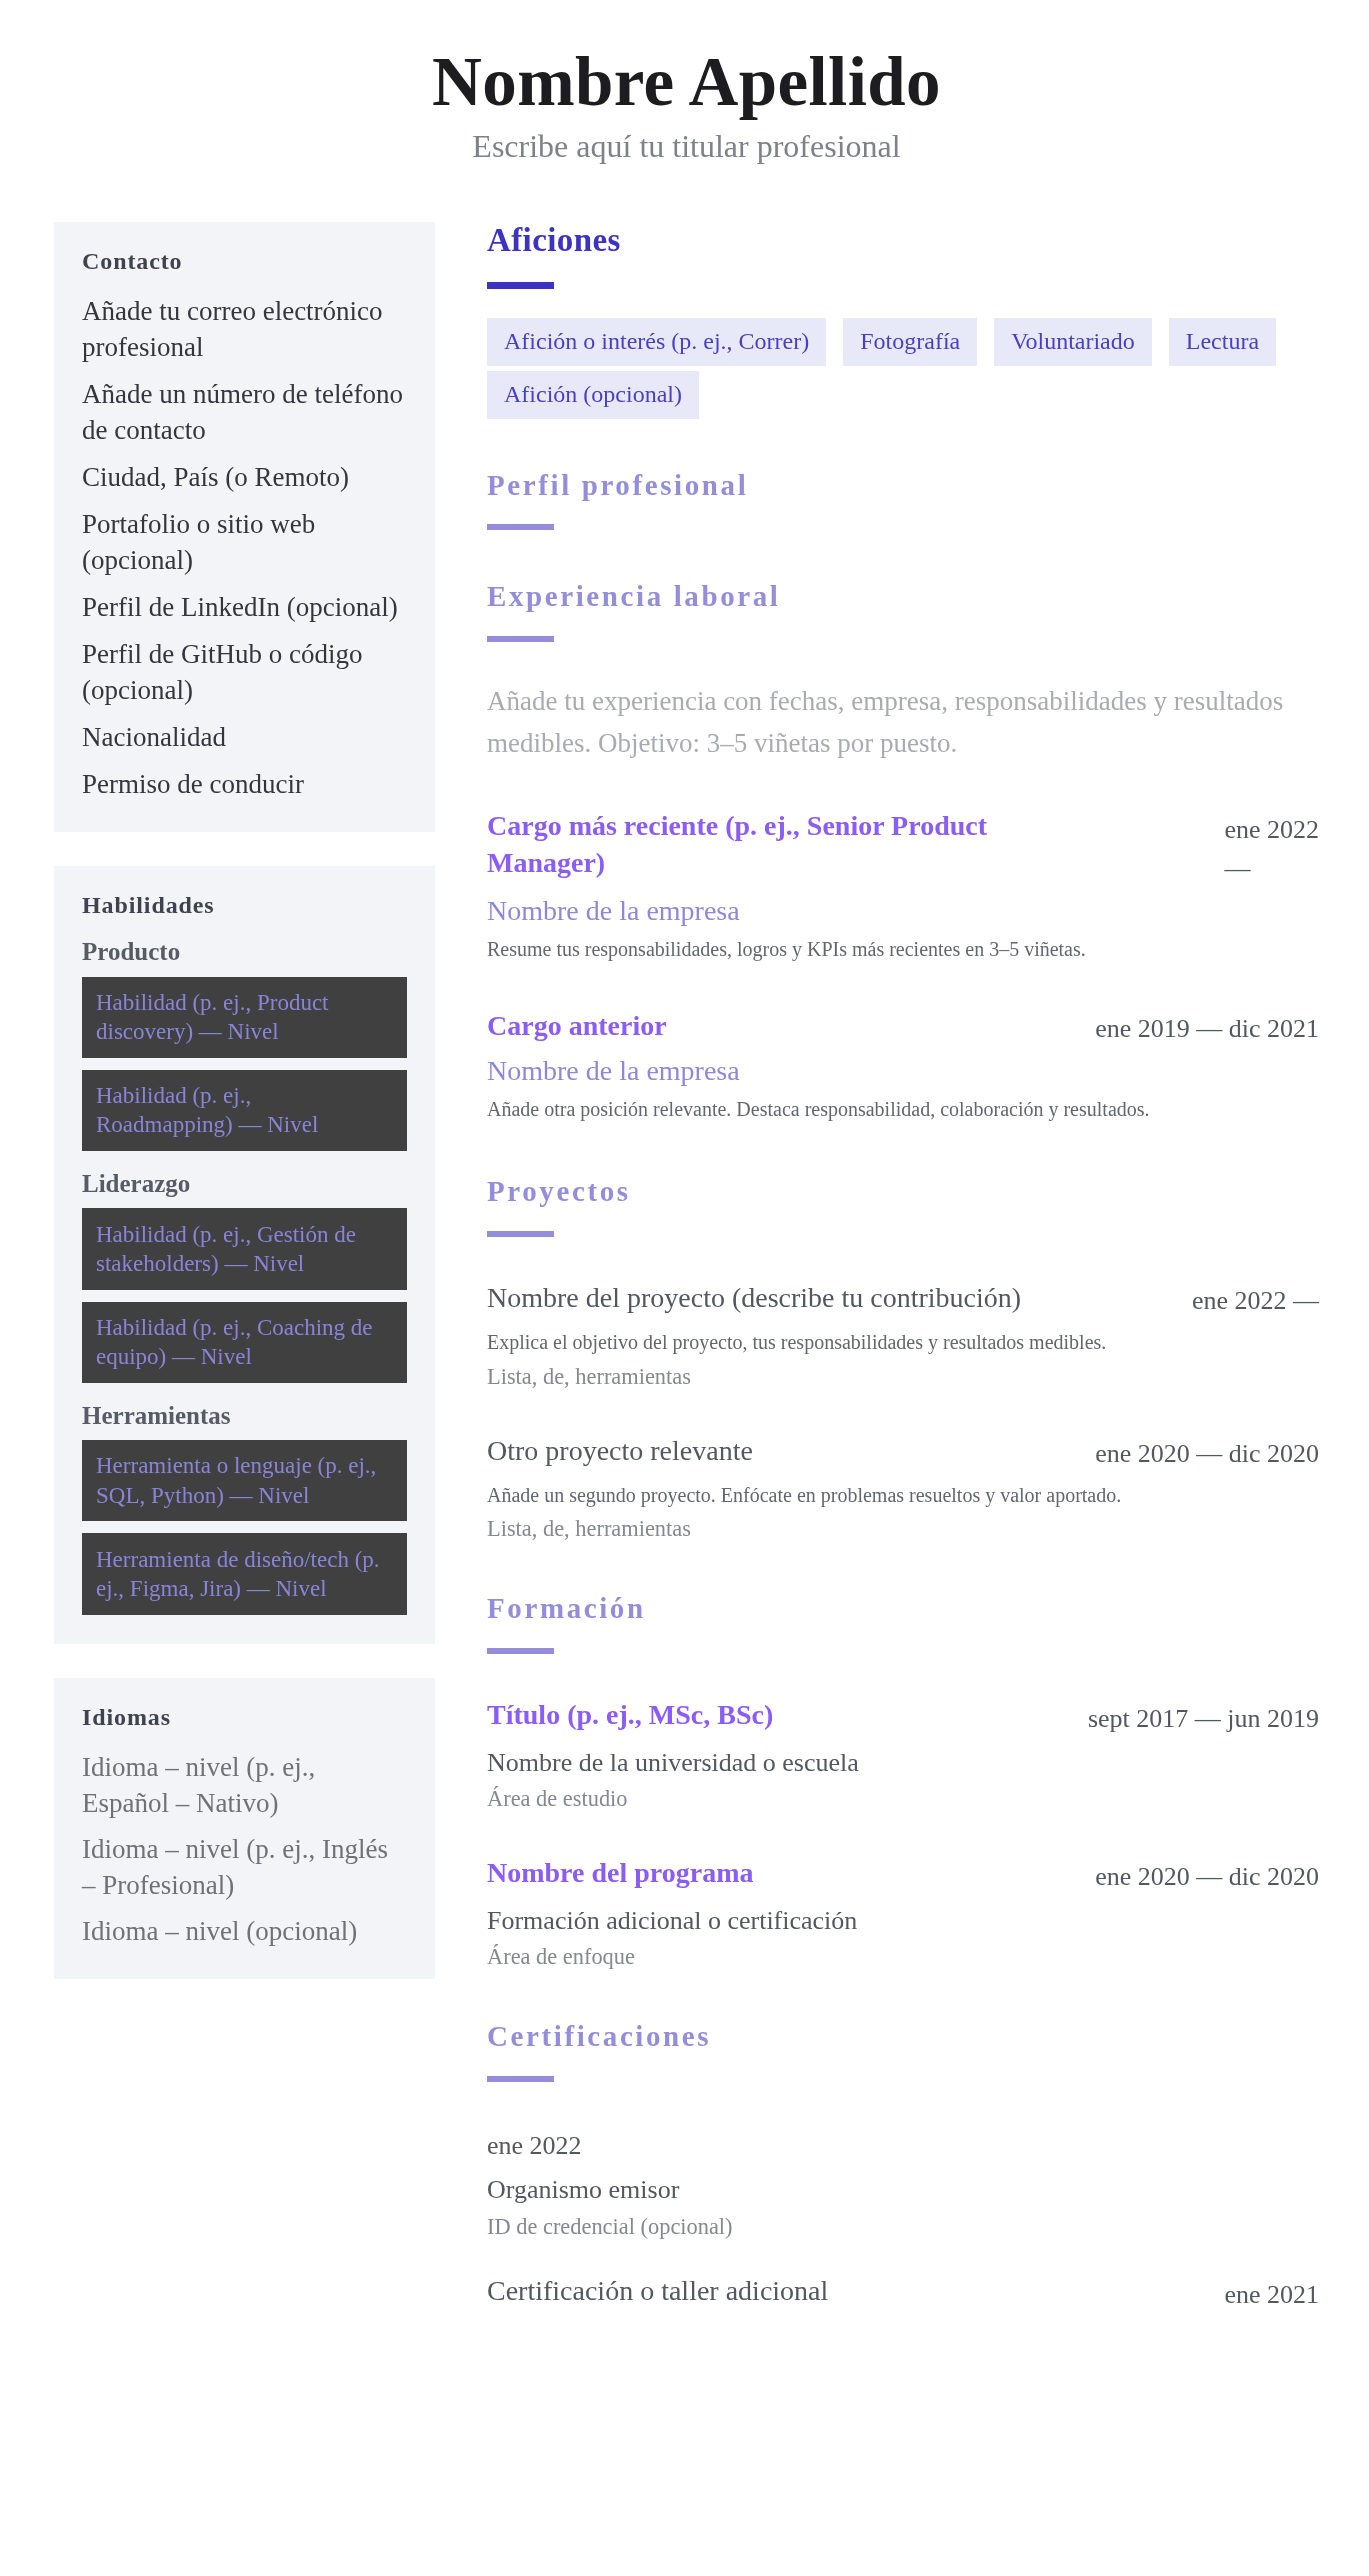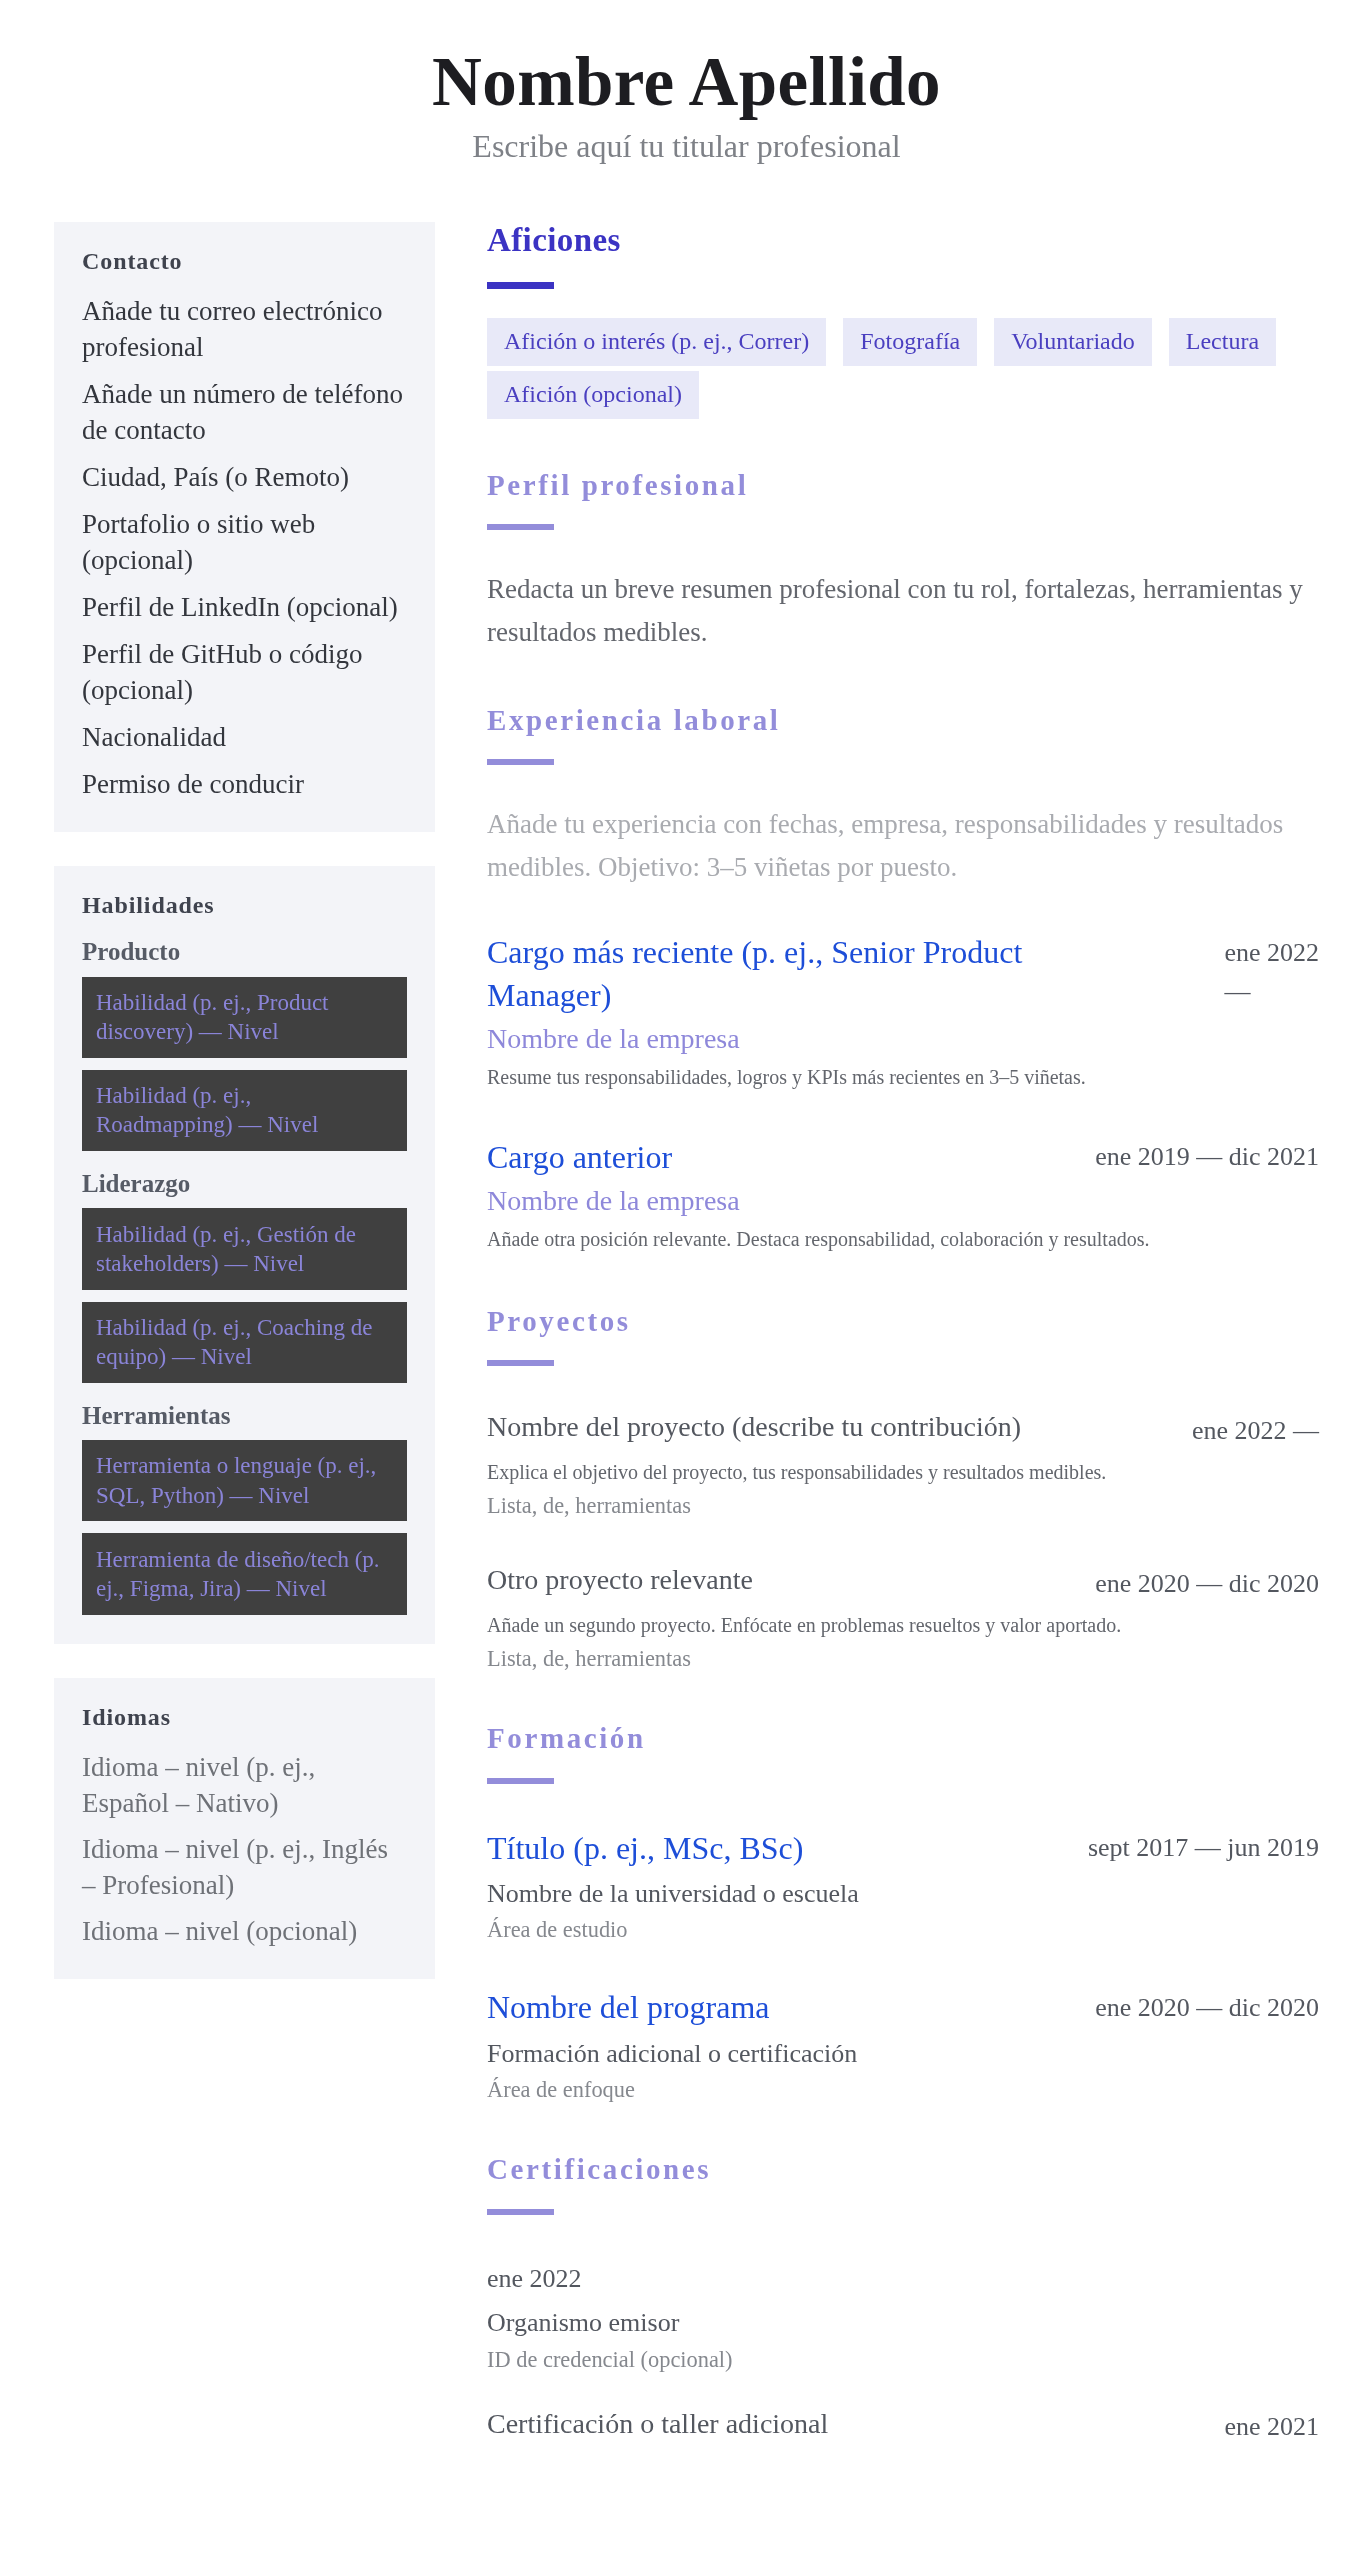--- a/index.html
+++ b/index.html
@@ -110,24 +110,24 @@
     margin-top: 38px;
     font-size: 27px;
     line-height: 1.58;
     color: #63666d;
   }
   .muted-text { color: #a9abb0; }
 
   .entry { margin-top: 43px; }
   .entry-head { display: flex; justify-content: space-between; gap: 26px; }
   .entry-title {
-    font-size: 32px;
+    font-size: 28px;
     line-height: 1.32;
-    font-weight: 400;
-    color: #1d4ed8;
+    font-weight: 700;
+    color: #8b5cf6;
     max-width: 569px;
   }
   .entry-title.regular { font-weight: 400; color: #53575f; font-size: 28px; }
   .entry-dates {
     flex: 0 1 auto;
     font-size: 26px;
     line-height: 1.5;
     color: #53575f;
     white-space: pre-line;
     text-align: left;
@@ -209,21 +209,20 @@
           <span class="tag">Fotografía</span>
           <span class="tag">Voluntariado</span>
           <span class="tag">Lectura</span>
           <span class="tag">Afición (opcional)</span>
         </div>
       </section>
 
       <section class="section">
         <h2 class="section-title">Perfil profesional</h2>
         <div class="rule"></div>
-        <p class="body-text">Redacta un breve resumen profesional con tu rol, fortalezas, herramientas y resultados medibles.</p>
       </section>
 
       <section class="section">
         <h2 class="section-title">Experiencia laboral</h2>
         <div class="rule"></div>
         <p class="body-text muted-text">Añade tu experiencia con fechas, empresa, responsabilidades y resultados medibles. Objetivo: 3–5 viñetas por puesto.</p>
 
         <article class="entry">
           <div class="entry-head">
             <h3 class="entry-title">Cargo más reciente (p. ej., Senior Product Manager)</h3>

